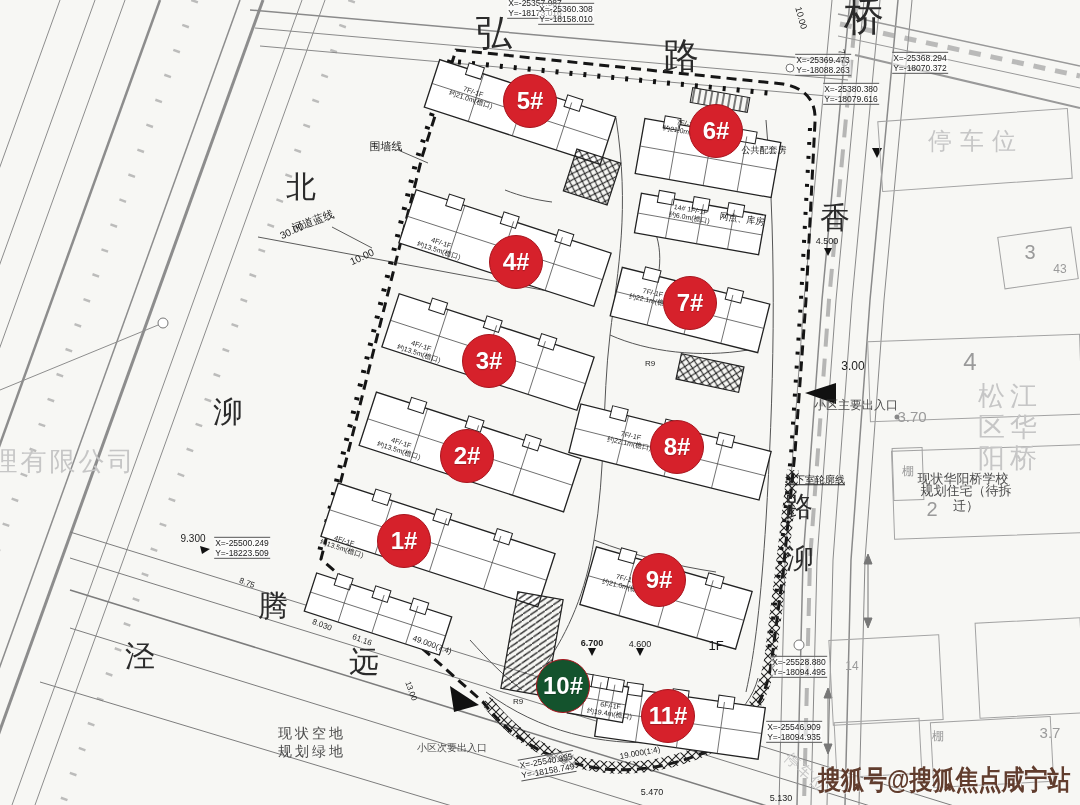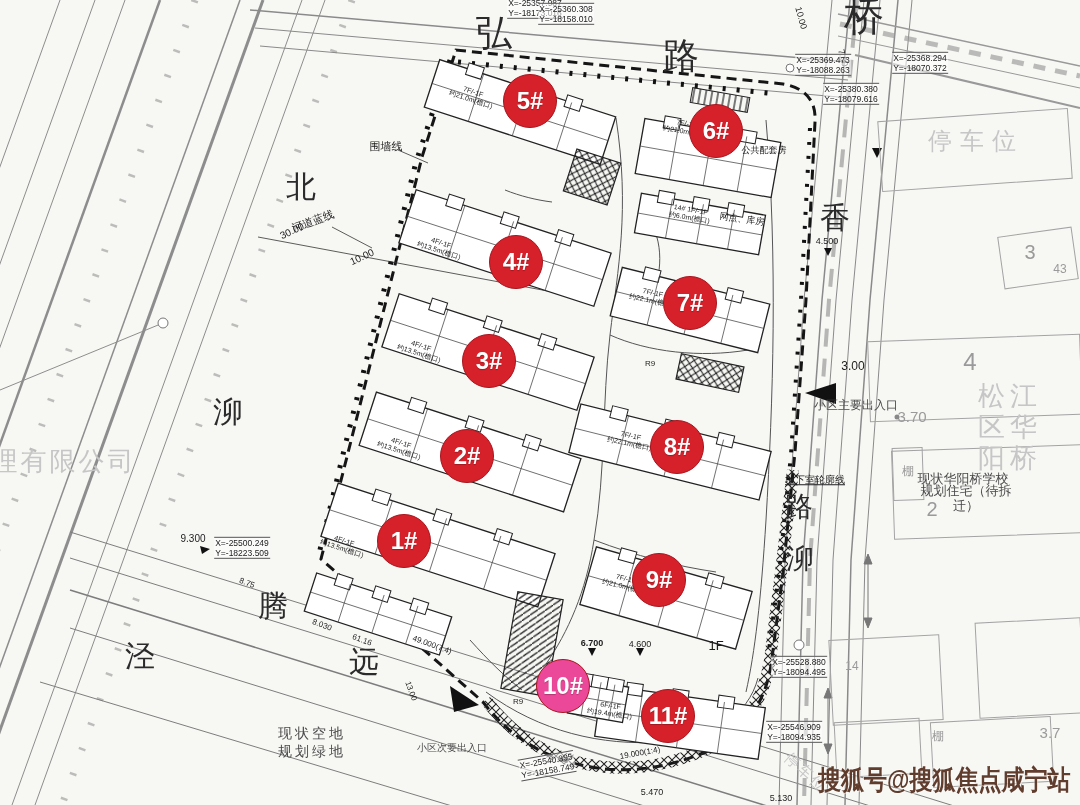--- a/index.html
+++ b/index.html
@@ -423,18 +423,18 @@
   <div id="markers">
       <div class="marker" style="left: 404px; top: 541px; background: rgb(214, 33, 43);">1#</div>
       <div class="marker" style="left: 467px; top: 456px; background: rgb(214, 33, 43);">2#</div>
       <div class="marker" style="left: 489px; top: 361px; background: rgb(214, 33, 43);">3#</div>
       <div class="marker" style="left: 516px; top: 262px; background: rgb(214, 33, 43);">4#</div>
       <div class="marker" style="left: 530px; top: 101px; background: rgb(214, 33, 43);">5#</div>
       <div class="marker" style="left: 716px; top: 131px; background: rgb(214, 33, 43);">6#</div>
       <div class="marker" style="left: 690px; top: 303px; background: rgb(214, 33, 43);">7#</div>
       <div class="marker" style="left: 677px; top: 447px; background: rgb(214, 33, 43);">8#</div>
       <div class="marker" style="left: 659px; top: 580px; background: rgb(214, 33, 43);">9#</div>
-      <div class="marker" style="left: 563px; top: 686px; background: #ec4899;">10#</div>
+      <div class="marker" style="left: 563px; top: 686px; background: #14532d;">10#</div>
       <div class="marker" style="left: 668px; top: 716px; background: rgb(214, 33, 43);">11#</div>
     </div>
 
   <div class="watermark">搜狐号@搜狐焦点咸宁站</div>
 </div>
 
 </body></html>

